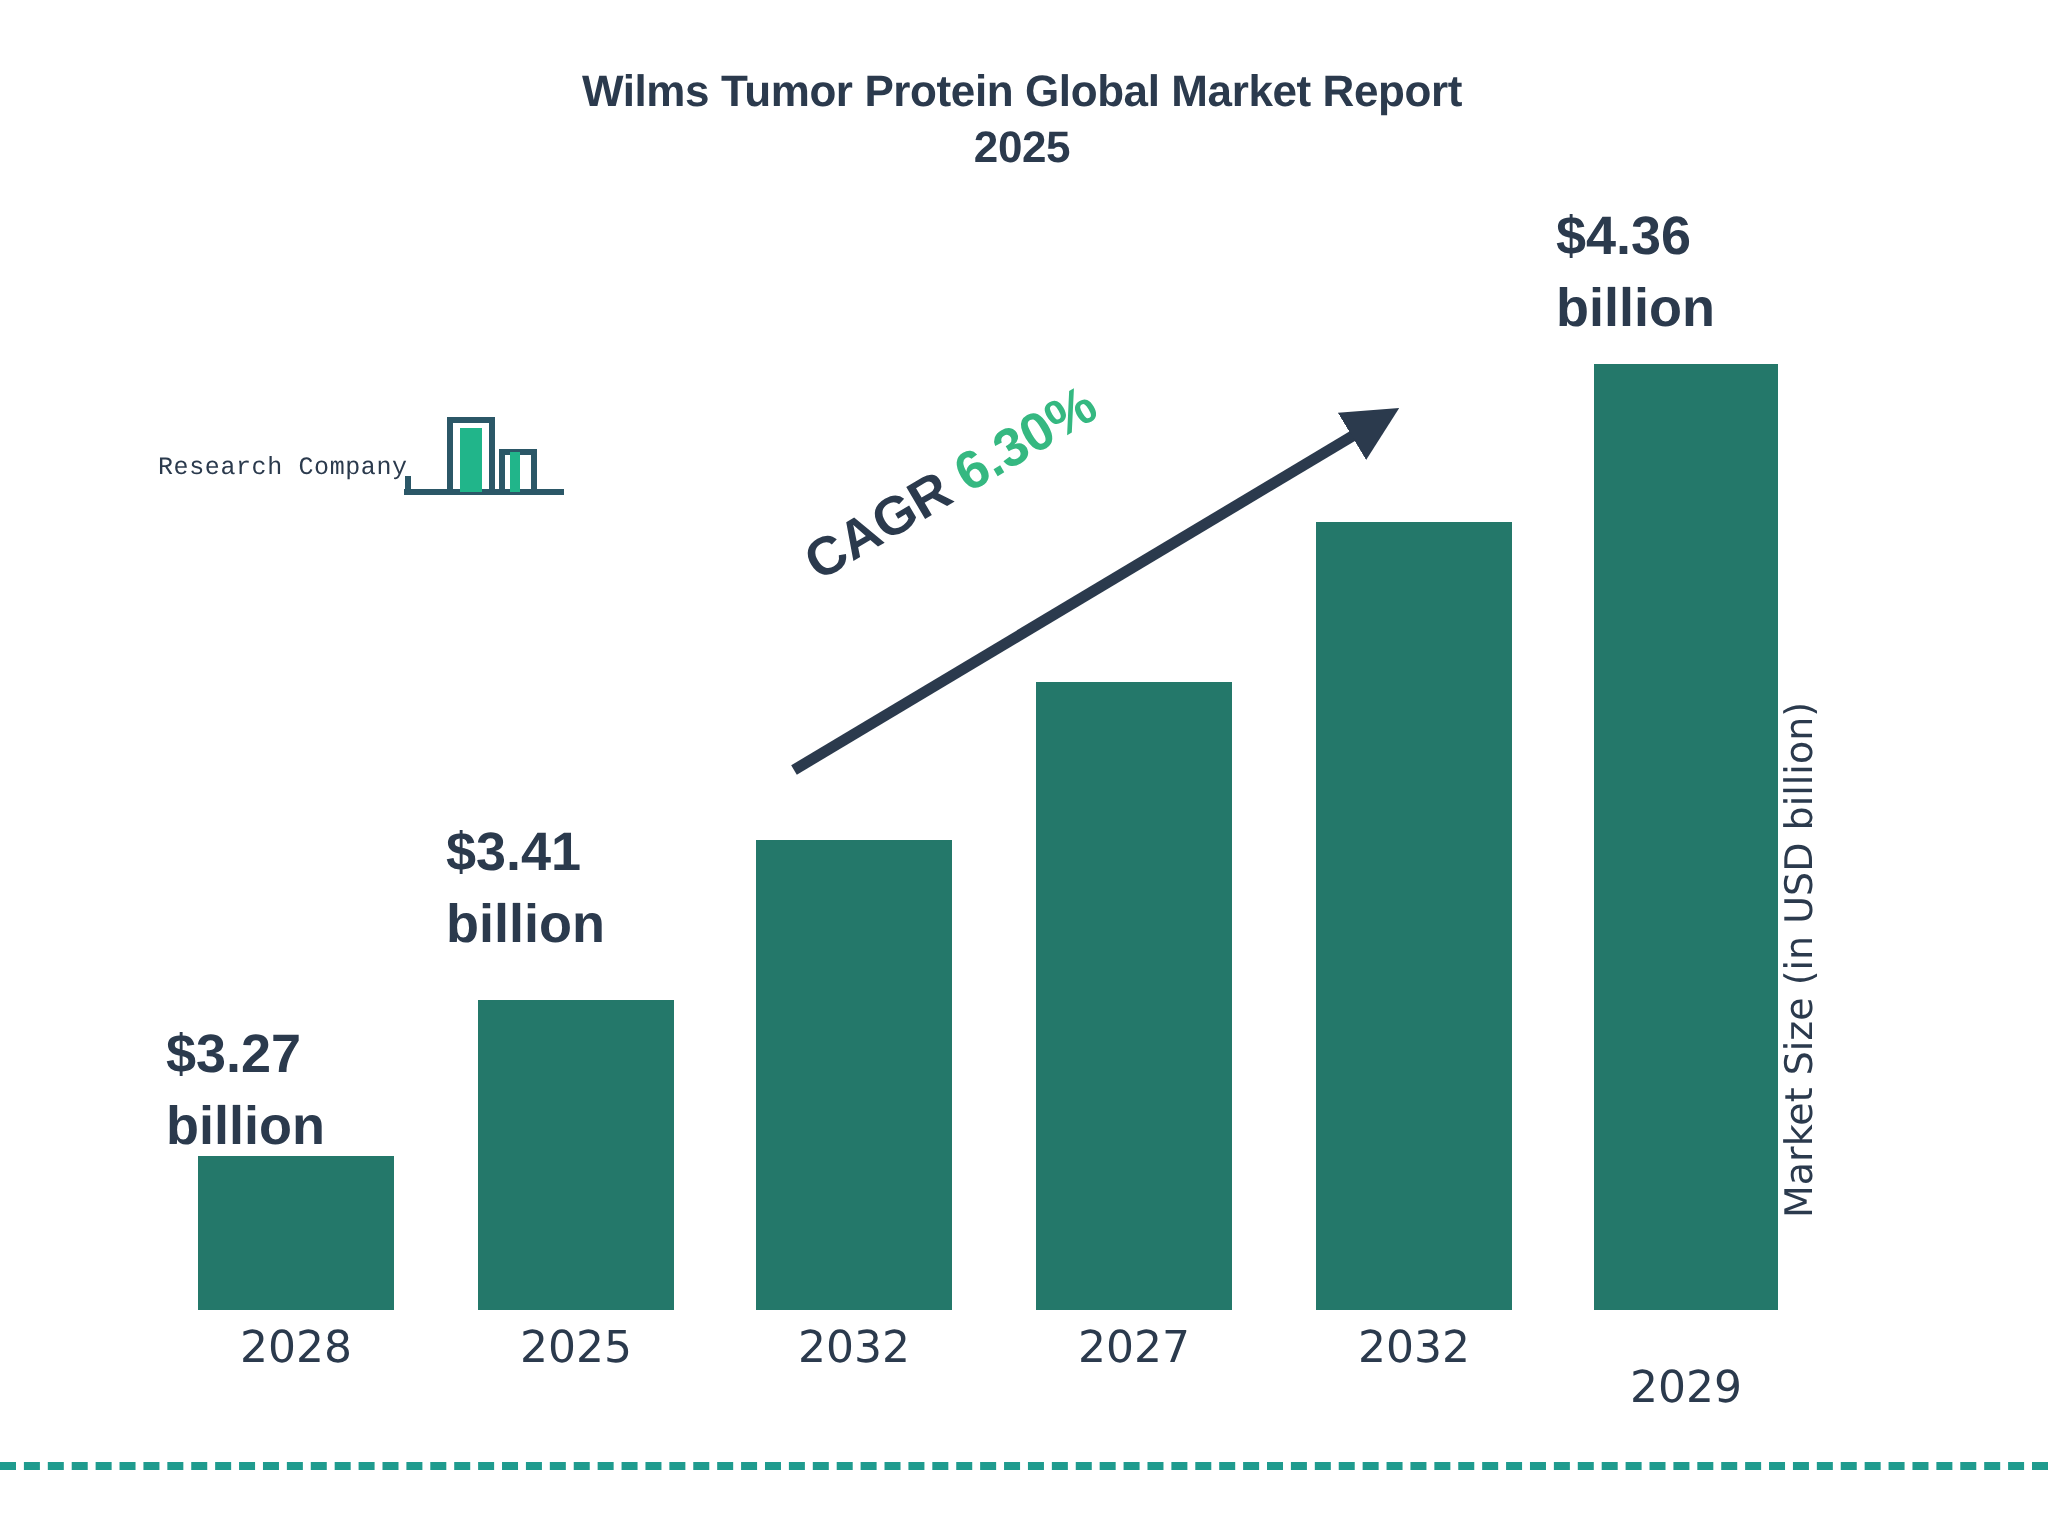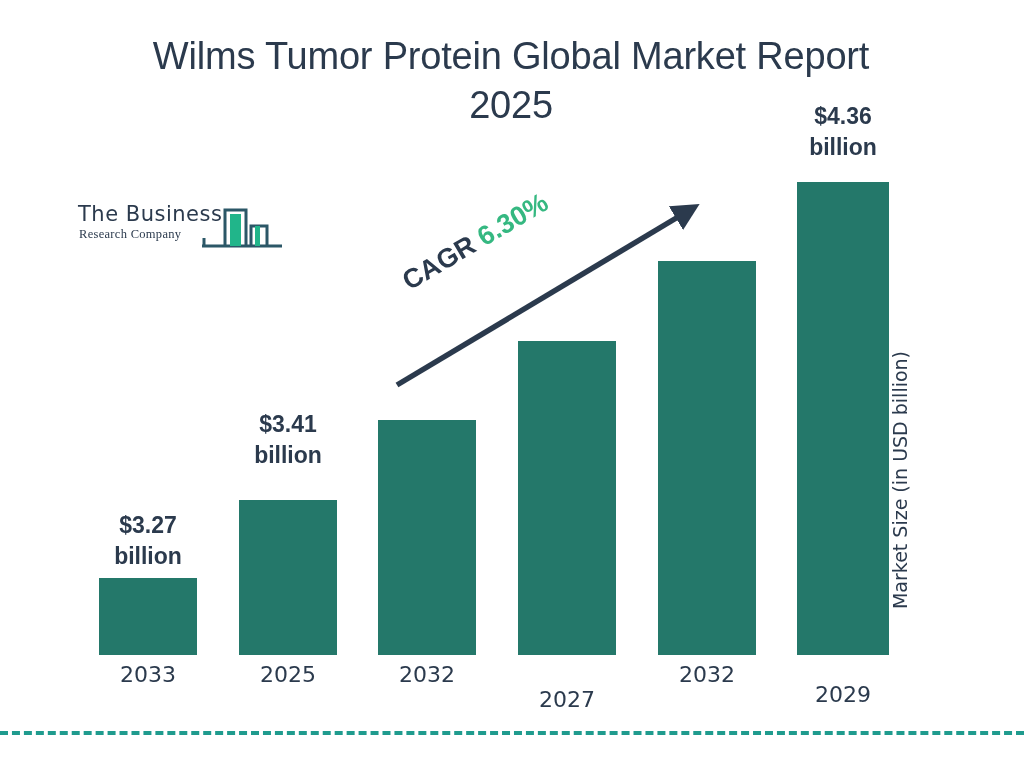--- a/index.html
+++ b/index.html
@@ -16,22 +16,22 @@
     color: #2b3a4d;
   }
 
   
   #chart-title {
     position: absolute;
     left: 96px;
     top: 32px;
     width: 830px;
     text-align: center;
-    font-size: 38px;
-    font-weight: normal;
+    font-size: 22px;
+    font-weight: bold;
     line-height: 1.28;
     letter-spacing: -0.2px;
     color: #2b3a4d;
     white-space: pre-line;
   }
 
   
   #logo {
     position: absolute;
     left: 74px;
@@ -46,21 +46,21 @@
     font-family: "DejaVu Sans", sans-serif;
     font-size: 21px;
     letter-spacing: 0.5px;
     color: #2b3a4d;
     white-space: nowrap;
   }
   #logo-text-sub {
     position: absolute;
     left: 5px;
     top: 39px;
-    font-family: Liberation Serif, serif;
+    font-family: Liberation Mono, monospace;
     font-size: 12.5px;
     letter-spacing: 0.3px;
     color: #2b3a4d;
     white-space: nowrap;
   }
   #logo-mark {
     position: absolute;
     left: 120px;
     top: 0px;
   }
@@ -72,22 +72,21 @@
     top: 0;
     width: 1024px;
     height: 768px;
   }
   .bar {
     position: absolute;
     background: #24786a;
   }
   .bar-value {
     position: absolute;
-    text-align: center;
-    font-size: 23px;
+    font-size: 27px;
     font-weight: bold;
     line-height: 1.33;
     color: #2b3a4d;
     white-space: pre-line;
   }
   .x-tick {
     position: absolute;
     text-align: center;
     font-size: 22px;
     color: #2b3a4d;
@@ -145,21 +144,20 @@
     border-top: 4px dashed #1f9b8e;
   }
 </style>
 </head>
 <body>
 
 <div id="chart-title">Wilms Tumor Protein Global Market Report
 2025</div>
 
 <div id="logo">
-  <div id="logo-text-main">The Business</div>
   <div id="logo-text-sub">Research Company</div>
   <svg id="logo-mark" width="92" height="62" viewBox="0 0 92 62">
 
     <path d="M31 58 L31 22 L52 22 L52 58" fill="none" stroke="#2b5767" stroke-width="3"></path>
 
     <path d="M57 58 L57 38 L73 38 L73 58" fill="none" stroke="#2b5767" stroke-width="3"></path>
 
     <path d="M10 58 L10 50" fill="none" stroke="#2b5767" stroke-width="3"></path>
 
     <path d="M8 58 L88 58" fill="none" stroke="#2b5767" stroke-width="3"></path>
@@ -179,24 +177,24 @@
   <div class="bar" style="left:658px; top:261px; width:98px; height:394px;"></div>
   <div class="bar" style="left:797px; top:182px; width:92px; height:473px;"></div>
 
   <div class="bar-value" style="left:83px;  top:510px; width:130px;">$3.27
 billion</div>
   <div class="bar-value" style="left:223px; top:409px; width:130px;">$3.41
 billion</div>
   <div class="bar-value" style="left:778px; top:101px; width:130px;">$4.36
 billion</div>
 
-  <div class="x-tick" style="left:98px;  top:662px; width:100px;">2033</div>
+  <div class="x-tick" style="left:98px;  top:662px; width:100px;">2028</div>
   <div class="x-tick" style="left:238px; top:662px; width:100px;">2025</div>
   <div class="x-tick" style="left:377px; top:662px; width:100px;">2032</div>
-  <div class="x-tick" style="left:517px; top:662px; width:100px;margin-top:25px;">2027</div>
+  <div class="x-tick" style="left:517px; top:662px; width:100px;">2027</div>
   <div class="x-tick" style="left:657px; top:662px; width:100px;">2032</div>
   <div class="x-tick" style="left:793px; top:662px; width:100px;margin-top:20px;">2029</div>
 
   <svg id="cagr-arrow" viewBox="0 0 340 210">
     <defs>
       <marker id="arrowhead" markerWidth="5" markerHeight="5" refX="3.6" refY="2.5" orient="auto">
         <path d="M0,0 L5,2.5 L0,5 z" fill="#2b3a4d"></path>
       </marker>
     </defs>
     <line x1="17" y1="195" x2="313" y2="18" stroke="#2b3a4d" stroke-width="5.5" marker-end="url(#arrowhead)"></line>

